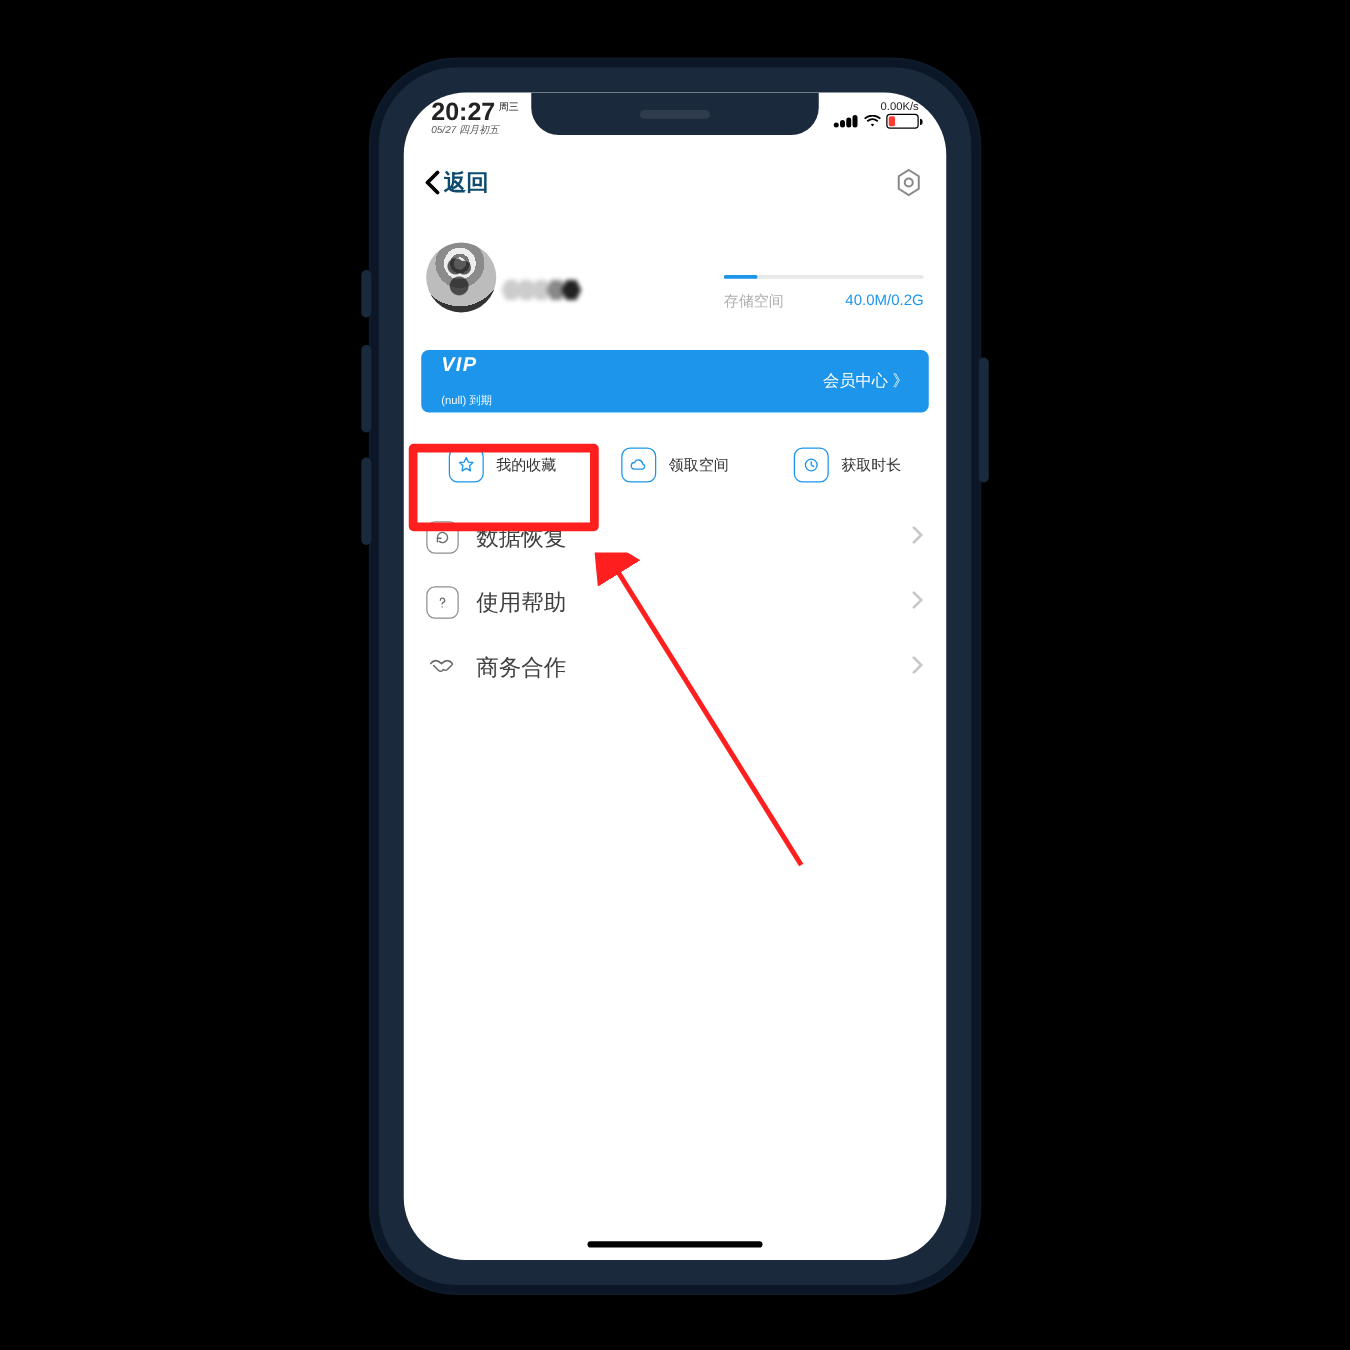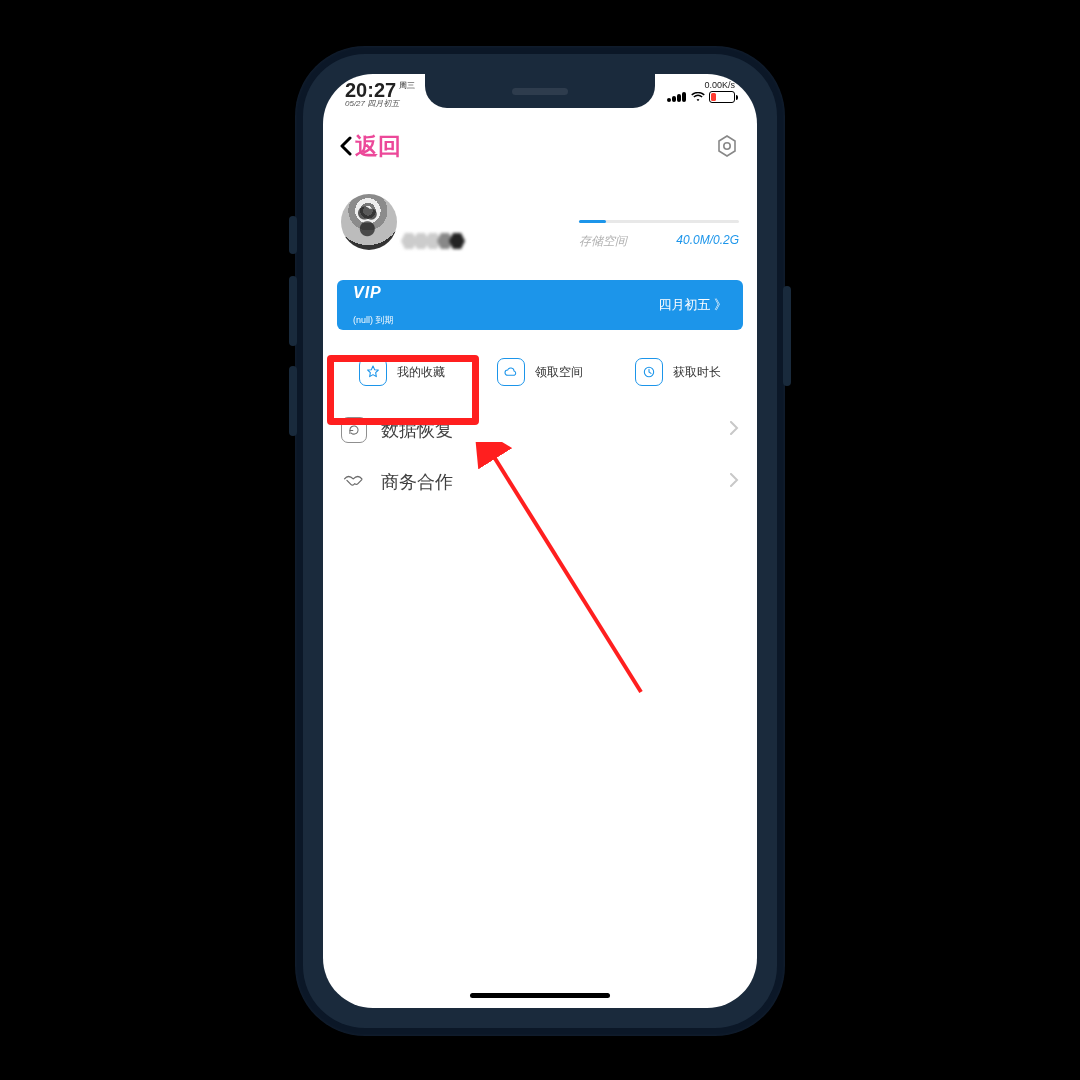--- a/index.html
+++ b/index.html
@@ -131,43 +131,42 @@
     top: 50px;
     left: 0; right: 0;
     height: 44px;
     display: flex;
     align-items: center;
     justify-content: space-between;
     padding: 0 16px;
     z-index: 20;
   }
   .back {
-    display:flex; align-items:center; color:#ec4899; font-size:23px; font-weight:600;
+    display:flex; align-items:center; color:#0c4a6e; font-size:18px; font-weight:600;
     cursor:pointer;
     justify-content:center;
   }
   .back svg{ margin-right:2px; }
   .gear {
     width:28px; height:28px; display:flex; align-items:center;
     justify-content:center; cursor:pointer; color:#555;
   }
 
   
   .content {
     position: absolute;
     top: 100px; left: 0; right: 0; bottom: 24px;
     overflow: hidden;
     padding: 0 10px;
   }
 
   
   .profile {
-    display:flex; align-items:flex-end; padding: 20px 8px 0 8px;
+    display:flex; align-items:center; padding: 20px 8px 0 8px;
     gap:8px;
-    font-style:italic;
   }
   .avatar {
     width:56px;height:56px;border-radius:50%;
     background: radial-gradient(circle at 48% 30%, #eee 0 10%, #777 10% 16%, #eee 16% 26%, #8b8b8b 26% 40%, #bcbcbc 40% 70%, #333 70% 100%);
     overflow:hidden; position:relative; flex:0 0 auto;
   }
   .avatar::after{
     content:""; position:absolute; inset:0;
     background:
       radial-gradient(circle at 42% 34%, #1a1a1a 0 6px, transparent 7px),
@@ -362,21 +361,21 @@
             </marker>
           </defs>
           <line x1="170" y1="250" x2="20" y2="10" stroke="#ff1f1f" stroke-width="4" marker-end="url(#ah)"></line>
         </svg>
 
         <div class="vip-banner">
           <div class="vip-left">
             <div class="vip-title">VIP</div>
             <div class="vip-sub">(null) 到期</div>
           </div>
-          <div class="vip-right">四月初五 》</div>
+          <div class="vip-right">会员中心 》</div>
         </div>
 
         <div class="features">
           <div class="feature">
             <div class="feat-icon">
               <svg width="16" height="16" viewBox="0 0 24 24">
                   <path d="M12 3l2.5 5.5L20 9l-4 4 1 6-5-3-5 3 1-6-4-4 5.5-.5z" fill="none" stroke="#1c95ea" stroke-width="1.6" stroke-linejoin="round"></path>
                 </svg>
             </div>
             <span class="feat-label">我的收藏</span>
@@ -409,20 +408,34 @@
                 </svg>
             </div>
             <span class="mi-label">数据恢复</span>
             <span class="mi-chevron">
               <svg width="10" height="14" viewBox="0 0 10 14">
                   <path d="M2 1l6 6-6 6" stroke="#c8c8c8" stroke-width="2" fill="none" stroke-linecap="round"></path>
                 </svg>
             </span>
           </div>
           <div class="menu-item">
+            <div class="mi-icon">
+              <svg width="14" height="14" viewBox="0 0 24 24">
+                  <path d="M9 9a3 3 0 1 1 4 2.8c-1 .4-1.5 1-1.5 2.2" fill="none" stroke="#6b6b6b" stroke-width="1.8" stroke-linecap="round"></path>
+                  <circle cx="11.5" cy="18" r="1" fill="#6b6b6b"></circle>
+                </svg>
+            </div>
+            <span class="mi-label">使用帮助</span>
+            <span class="mi-chevron">
+              <svg width="10" height="14" viewBox="0 0 10 14">
+                  <path d="M2 1l6 6-6 6" stroke="#c8c8c8" stroke-width="2" fill="none" stroke-linecap="round"></path>
+                </svg>
+            </span>
+          </div>
+          <div class="menu-item">
             <div class="mi-icon noframe">
               <svg width="22" height="18" viewBox="0 0 28 20">
                   <path d="M2 6c3-4 7-4 11 0 4-4 8-4 11 0M5 8l5 5c1 1 3 1 4 0l1-1c1 1 3 1 4 0l5-5" fill="none" stroke="#6b6b6b" stroke-width="1.6" stroke-linecap="round" stroke-linejoin="round"></path>
                 </svg>
             </div>
             <span class="mi-label">商务合作</span>
             <span class="mi-chevron">
               <svg width="10" height="14" viewBox="0 0 10 14">
                   <path d="M2 1l6 6-6 6" stroke="#c8c8c8" stroke-width="2" fill="none" stroke-linecap="round"></path>
                 </svg>

